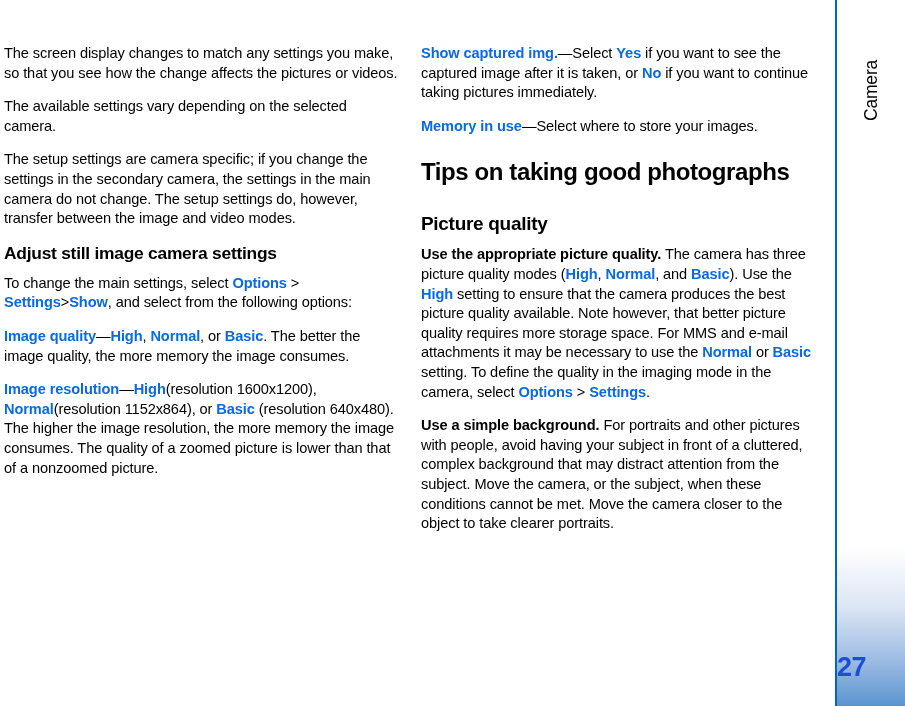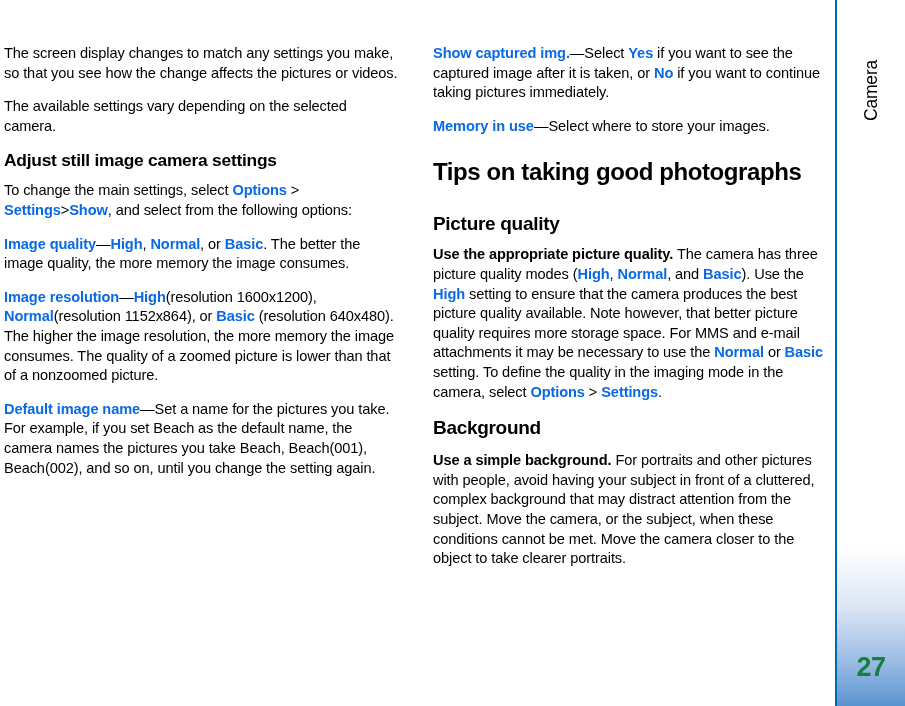--- a/index.html
+++ b/index.html
@@ -23,21 +23,21 @@
     inset: 0;
   }
 
   
   .column {
     position: absolute;
     top: 44px;
     width: 397px;
   }
   #col-left  { left: 4px; }
-  #col-right { left: 433px; width: 398px; }
+  #col-right { left: 421px; width: 398px; }
 
   p.body {
     margin: 0 0 14px 0;
     font-size: 14.6px;
     line-height: 19.6px;
     letter-spacing: -0.1px;
     text-align: left;
   }
   p.body:last-child { margin-bottom: 0; margin-top: 12px; }
 
@@ -109,24 +109,24 @@
     white-space: nowrap;
     writing-mode: vertical-rl;
     transform: rotate(180deg);
     color: #000000;
   }
   #page-number {
     position: absolute;
     left: 837px;
     top: 652px;
     width: 68px;
-    text-align: center;
+    text-align: left;
     font-size: 27px;
     font-weight: bold;
-    color: #15803d;
+    color: #1d4ed8;
     letter-spacing: -0.5px;
   }
 
   
   #footer {
     position: absolute;
     left: 0;
     top: 658px;
     width: 828px;
     text-align: right;
@@ -145,46 +145,45 @@
 <body>
 
 <div id="page">
 
   <div class="column" id="col-left">
 
     <p class="body">The screen display changes to match any settings you make, so that you see how the change affects the pictures or videos.</p>
 
     <p class="body">The available settings vary depending on the selected camera.</p>
 
+    <p class="body">The setup settings are camera specific; if you change the settings in the secondary camera, the settings in the main camera do not change. The setup settings do, however, transfer between the image and video modes.</p>
 
     <h4 class="sub-heading">Adjust still image camera settings</h4>
 
     <p class="body"><span>To change the main settings, select </span><span class="hl">Options</span><span> &gt; </span><span class="hl">Settings</span><span>&gt;</span><span class="hl">Show</span><span>, and select from the following options:</span></p>
 
     <p class="body"><span class="hl">Image quality</span><span>—</span><span class="hl">High</span><span>, </span><span class="hl">Normal</span><span>, or </span><span class="hl">Basic</span><span>. The better the image quality, the more memory the image consumes.</span></p>
 
     <p class="body"><span class="hl">Image resolution</span><span>—</span><span class="hl">High</span><span>(resolution 1600x1200), </span><span class="hl">Normal</span><span>(resolution 1152x864), or </span><span class="hl">Basic</span><span> (resolution 640x480). The higher the image resolution, the more memory the image consumes. The quality of a zoomed picture is lower than that of a nonzoomed picture.</span></p>
 
-    <p class="body"><span class="hl">Default image name</span><span>—Set a name for the pictures you take. For example, if you set Beach as the default name, the camera names the pictures you take Beach, Beach(001), Beach(002), and so on, until you change the setting again.</span></p>
 
   </div>
 
   <div class="column" id="col-right">
 
     <p class="body"><span class="hl">Show captured img.</span><span>—Select </span><span class="hl">Yes</span><span> if you want to see the captured image after it is taken, or </span><span class="hl">No</span><span> if you want to continue taking pictures immediately.</span></p>
 
     <p class="body"><span class="hl">Memory in use</span><span>—Select where to store your images.</span></p>
 
     <h2 class="chapter-heading">Tips on taking good photographs</h2>
 
     <h3 class="section-heading tight">Picture quality</h3>
 
     <p class="body"><span class="lead">Use the appropriate picture quality.</span><span> The camera has three picture quality modes (</span><span class="hl">High</span><span>, </span><span class="hl">Normal</span><span>, and </span><span class="hl">Basic</span><span>). Use the </span><span class="hl">High</span><span> setting to ensure that the camera produces the best picture quality available. Note however, that better picture quality requires more storage space. For MMS and e-mail attachments it may be necessary to use the </span><span class="hl">Normal</span><span> or </span><span class="hl">Basic</span><span> setting. To define the quality in the imaging mode in the camera, select </span><span class="hl">Options</span><span> &gt; </span><span class="hl">Settings</span><span>.</span></p>
 
-    <h3 class="section-heading">Background</h3>
 
     <p class="body"><span class="lead">Use a simple background.</span><span> For portraits and other pictures with people, avoid having your subject in front of a cluttered, complex background that may distract attention from the subject. Move the camera, or the subject, when these conditions cannot be met. Move the camera closer to the object to take clearer portraits.</span></p>
 
   </div>
 
 
   <div id="side-tab"></div>
   <div id="side-gradient"></div>
   <div id="side-rule"></div>
   <div id="chapter-tab-label">Camera</div>

